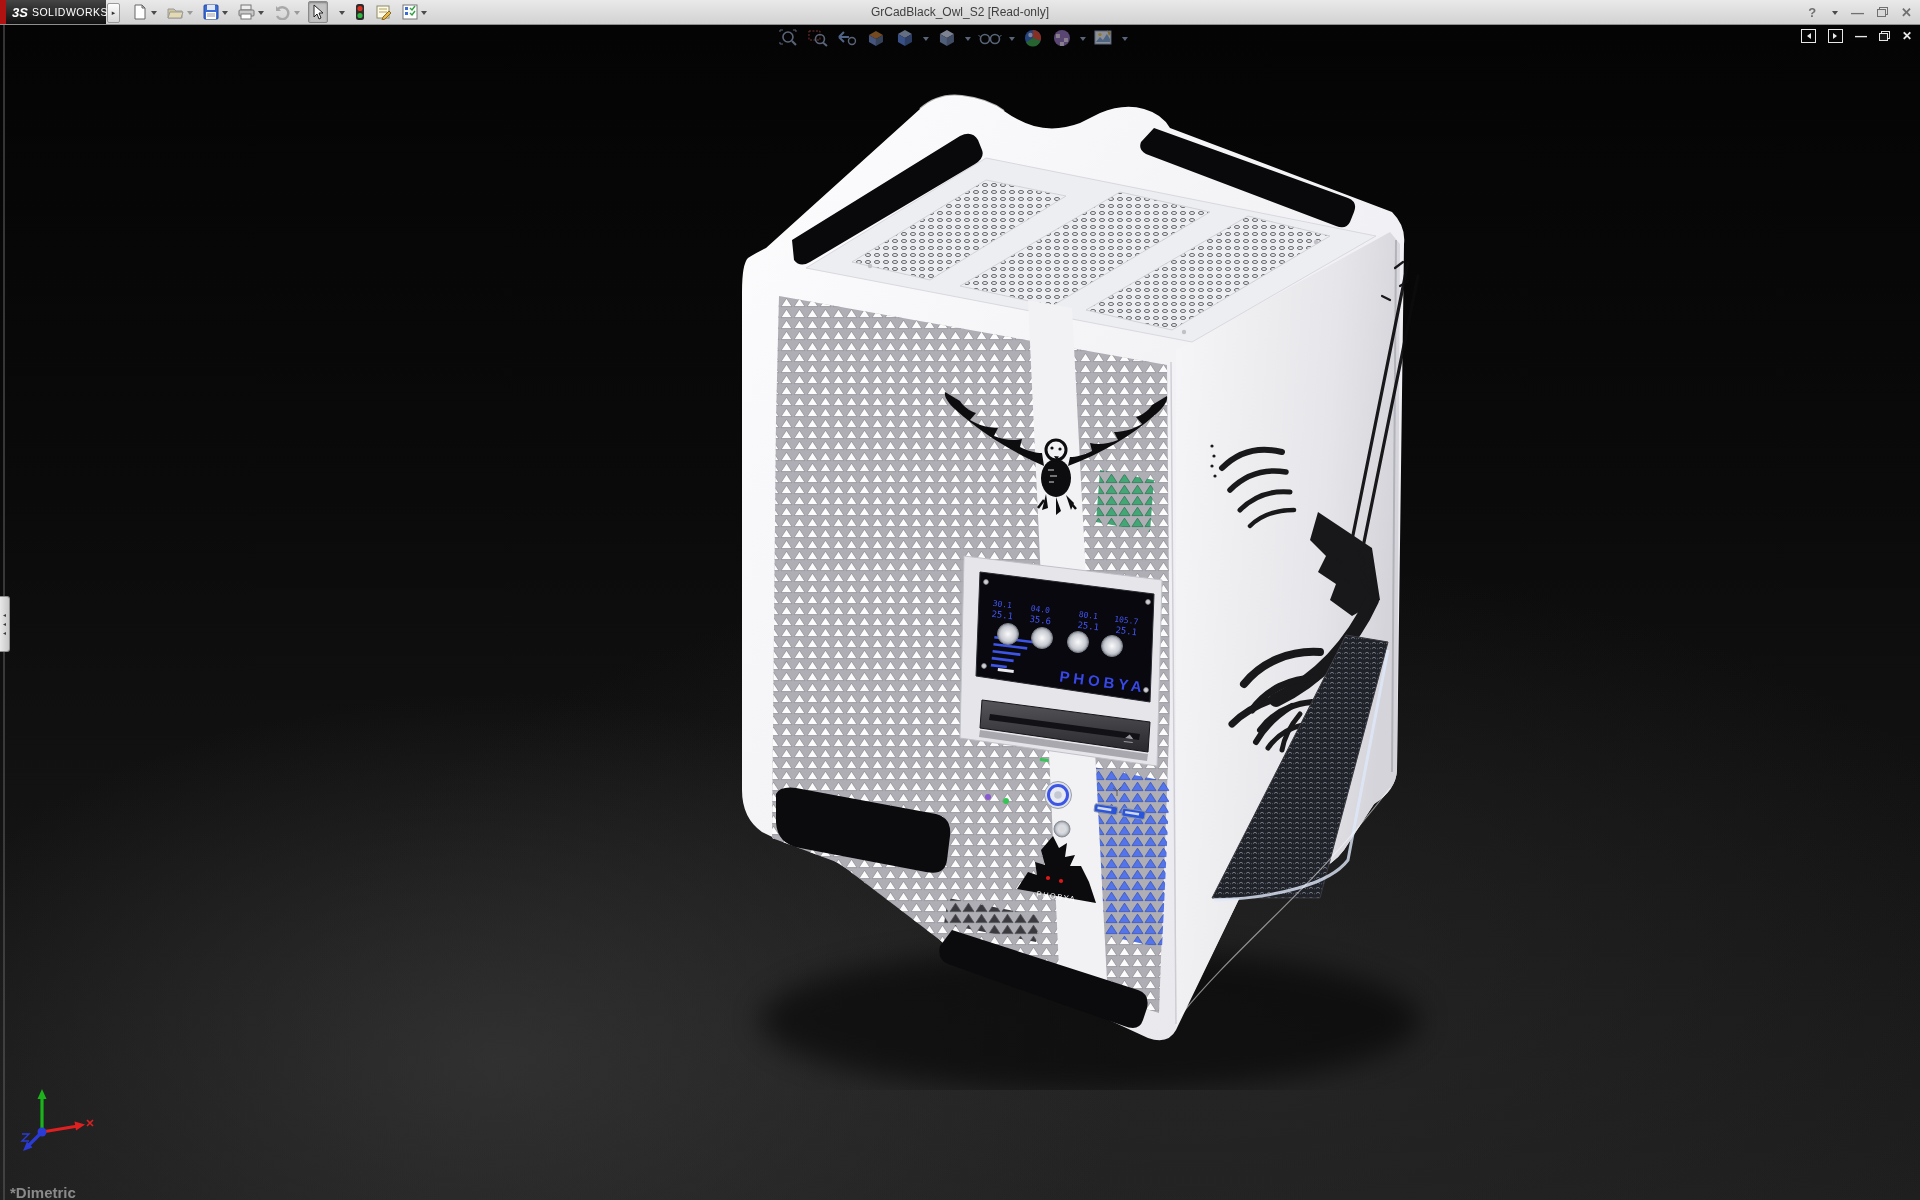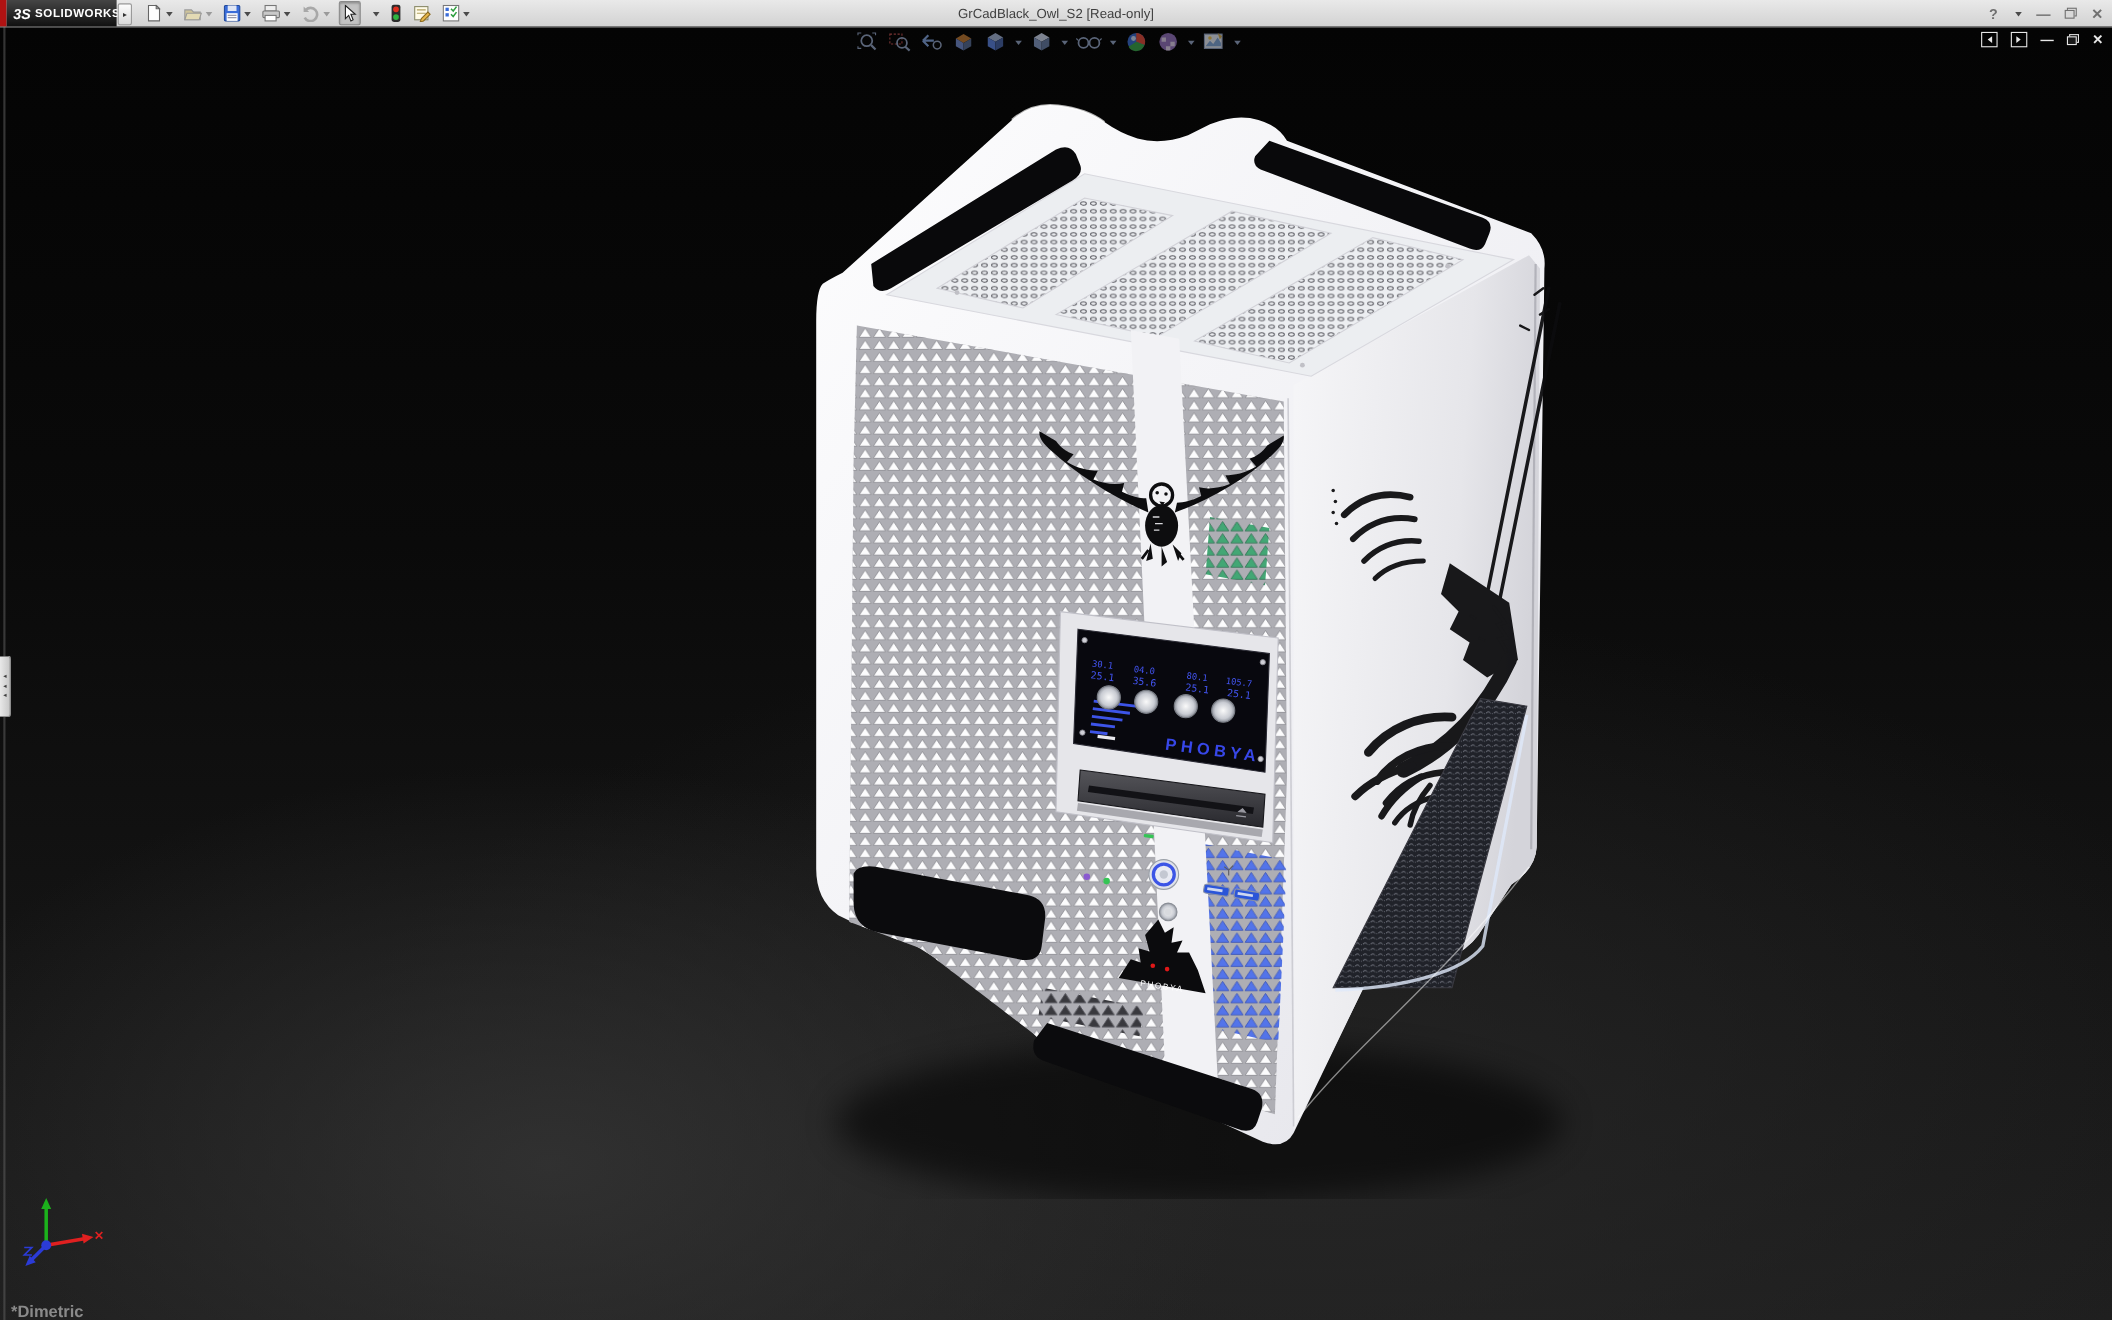--- a/index.html
+++ b/index.html
@@ -4,21 +4,21 @@
 <style>
   html,body{margin:0;padding:0;width:1920px;height:1200px;overflow:hidden;
     font-family:"Liberation Sans",sans-serif;background:#000;}
   
   .titlebar{position:absolute;left:0;top:0;width:1920px;height:24px;
     background:linear-gradient(#e9e9e9,#d2d2d2);border-bottom:1px solid #8f8f8f;z-index:50;}
   .redstrip{position:absolute;left:0;top:0;width:6px;height:24px;background:#b01212;}
   .logoblock{position:absolute;left:6px;top:0;height:24px;width:100px;
     background:linear-gradient(#454545,#101010);display:flex;align-items:center;padding-left:6px;box-sizing:border-box;}
   .brandmark{color:#fff;font-style:italic;font-weight:bold;font-size:13px;margin-right:4px;}
-  .brandname{color:#fff;font-size:10.5px;letter-spacing:.5px;font-weight:bold;text-align:center;}
+  .brandname{color:#fff;font-size:10.5px;letter-spacing:.5px;font-weight:normal;text-align:center;}
   .expander{position:absolute;left:107px;top:3px;width:11px;height:18px;background:linear-gradient(#fdfdfd,#d8d8d8);
     border:1px solid #9a9a9a;border-radius:2px;font-size:7px;color:#333;display:flex;align-items:center;justify-content:center;}
   .tbar{position:absolute;left:130px;top:0;height:24px;display:flex;align-items:center;gap:6px;}
   .tb-btn{display:flex;align-items:center;height:20px;padding:0 2px;border-radius:2px;}
   .tb-btn.pressed{background:#c3c3c3;border:1px solid #8a8a8a;box-shadow:inset 0 1px 2px rgba(0,0,0,.35);}
   .caret{width:0;height:0;border:3px solid transparent;border-top:4px solid #4a4a4a;margin:4px 0 0 3px;}
   .caret.dis{border-top-color:#9a9a9a;}
   .apptitle{position:absolute;left:0;right:0;top:0;height:24px;text-align:center;line-height:24px;
     font-size:12px;color:#3f3f3f;pointer-events:none;border-radius:10px;}
   .winctl{position:absolute;right:8px;top:0;height:24px;display:flex;align-items:center;gap:13px;color:#707070;}

